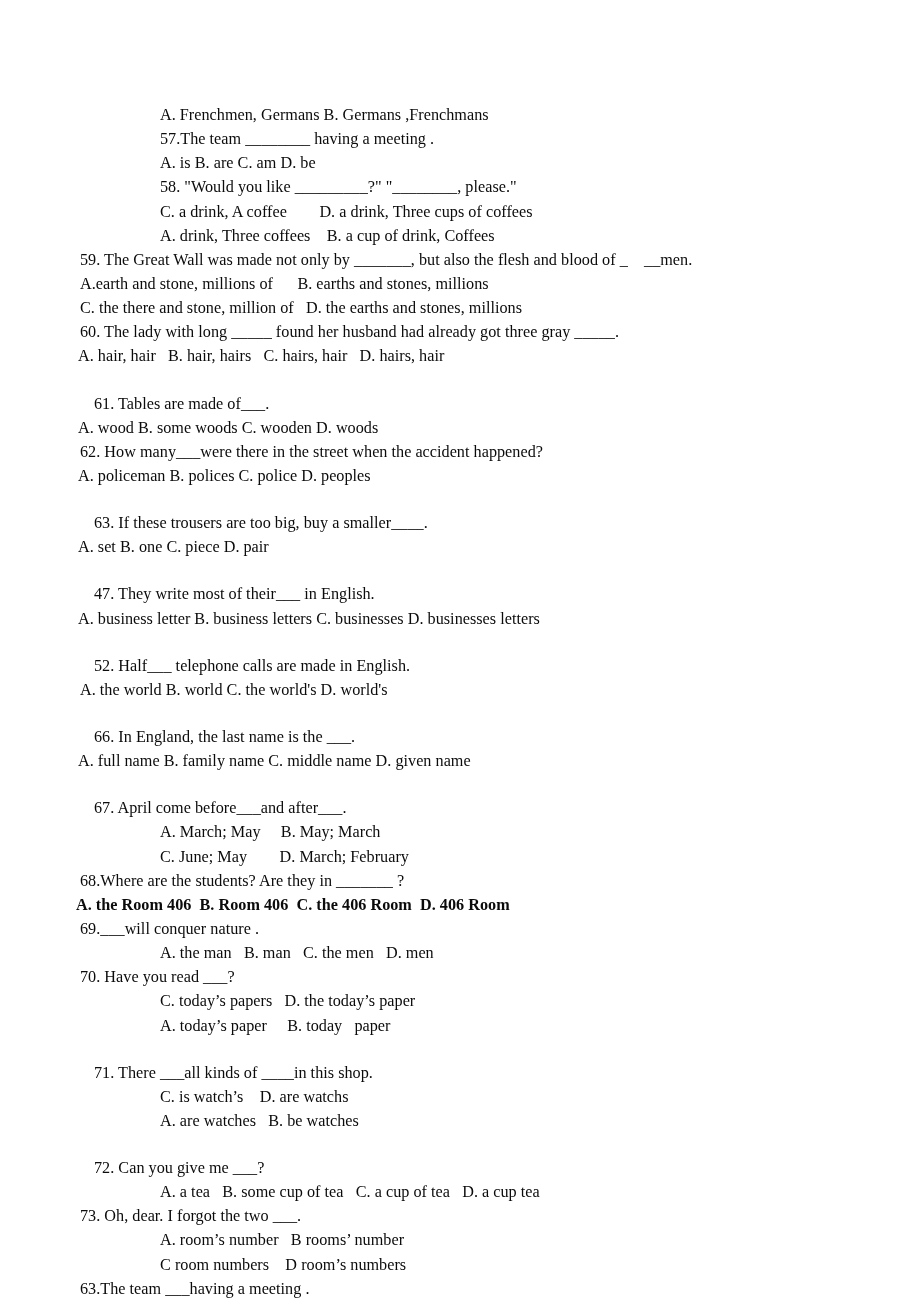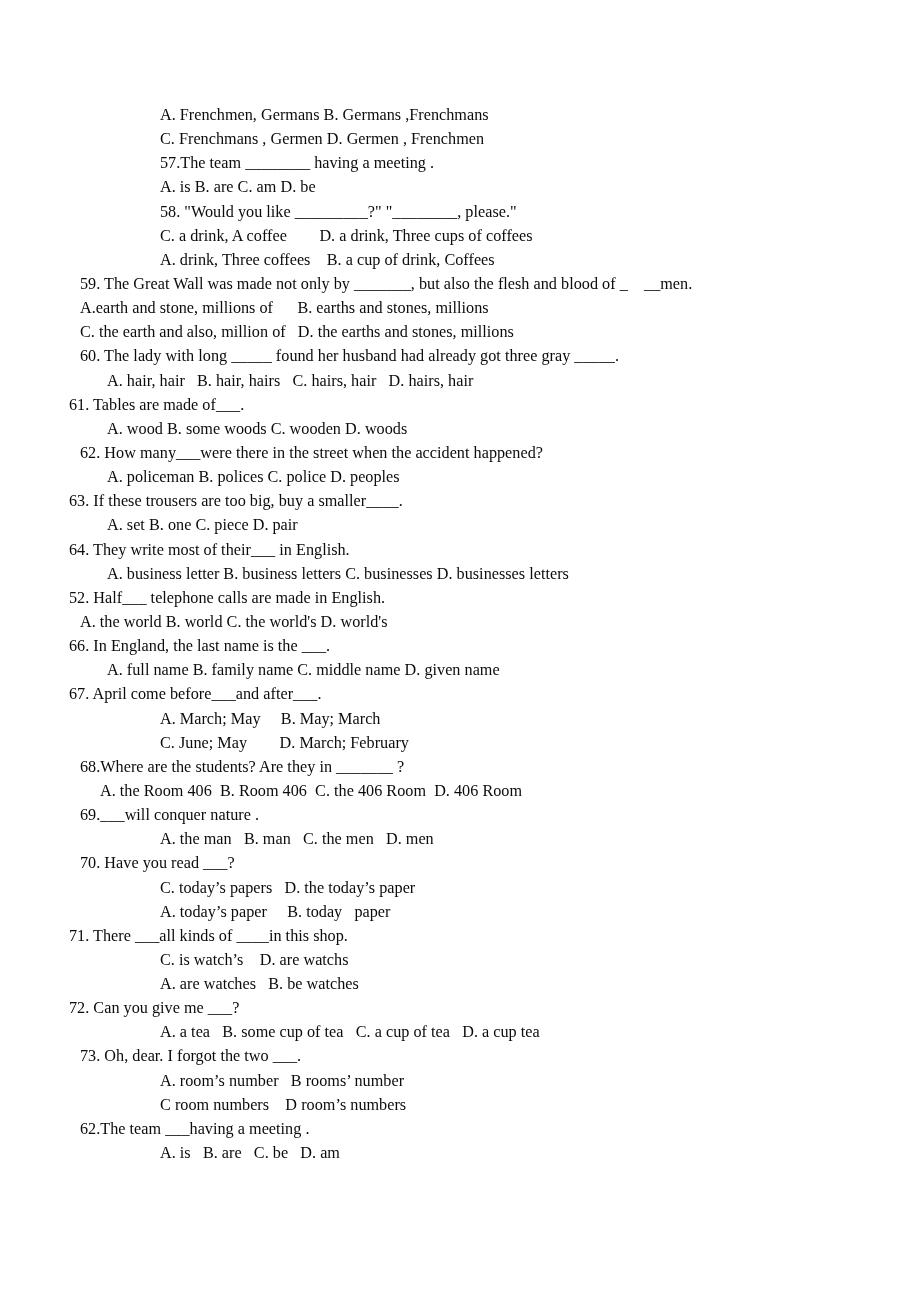--- a/index.html
+++ b/index.html
@@ -33,49 +33,48 @@
   .ln {
     font-size: 16.2px;
     line-height: 24.15px;
     height: 24.15px;
     white-space: pre;
     color: #0b0b0b;
     letter-spacing: 0.02px;
   }
   
   .i0  { padding-left: 80px; }
-  .i1  { padding-left: 69px; }
-  .i3  { padding-left: 100px; }
+  .i1  { padding-left: 94px; margin-top: 23px; }
+  .i3  { padding-left: 76px; font-weight: bold; }
   .i4  { padding-left: 160px; }
-  .i5  { padding-left: 107px; }
+  .i5  { padding-left: 78px; }
 </style>
 </head>
 <body style="background: rgb(255, 255, 255); color: rgb(11, 11, 11);">
 
 <div id="sheet">
   <div id="lines">
       <div class="ln i4">A. Frenchmen, Germans B. Germans ,Frenchmans</div>
-      <div class="ln i4">C. Frenchmans , Germen D. Germen , Frenchmen</div>
       <div class="ln i4">57.The team ________ having a meeting .</div>
       <div class="ln i4">A. is B. are C. am D. be</div>
       <div class="ln i4">58. "Would you like _________?" "________, please."</div>
       <div class="ln i4">C. a drink, A coffee        D. a drink, Three cups of coffees</div>
       <div class="ln i4">A. drink, Three coffees    B. a cup of drink, Coffees</div>
       <div class="ln i0">59. The Great Wall was made not only by _______, but also the flesh and blood of _    __men.</div>
       <div class="ln i0">A.earth and stone, millions of      B. earths and stones, millions</div>
-      <div class="ln i0">C. the earth and also, million of   D. the earths and stones, millions</div>
+      <div class="ln i0">C. the there and stone, million of   D. the earths and stones, millions</div>
       <div class="ln i0">60. The lady with long _____ found her husband had already got three gray _____.</div>
       <div class="ln i5">A. hair, hair   B. hair, hairs   C. hairs, hair   D. hairs, hair</div>
       <div class="ln i1">61. Tables are made of___.</div>
       <div class="ln i5">A. wood B. some woods C. wooden D. woods</div>
       <div class="ln i0">62. How many___were there in the street when the accident happened?</div>
       <div class="ln i5">A. policeman B. polices C. police D. peoples</div>
       <div class="ln i1">63. If these trousers are too big, buy a smaller____.</div>
       <div class="ln i5">A. set B. one C. piece D. pair</div>
-      <div class="ln i1">64. They write most of their___ in English.</div>
+      <div class="ln i1">47. They write most of their___ in English.</div>
       <div class="ln i5">A. business letter B. business letters C. businesses D. businesses letters</div>
       <div class="ln i1">52. Half___ telephone calls are made in English.</div>
       <div class="ln i0">A. the world B. world C. the world's D. world's</div>
       <div class="ln i1">66. In England, the last name is the ___.</div>
       <div class="ln i5">A. full name B. family name C. middle name D. given name</div>
       <div class="ln i1">67. April come before___and after___.</div>
       <div class="ln i4">A. March; May     B. May; March</div>
       <div class="ln i4">C. June; May        D. March; February</div>
       <div class="ln i0">68.Where are the students? Are they in _______ ?</div>
       <div class="ln i3">A. the Room 406  B. Room 406  C. the 406 Room  D. 406 Room</div>
@@ -85,16 +84,16 @@
       <div class="ln i4">C. today’s papers   D. the today’s paper</div>
       <div class="ln i4">A. today’s paper     B. today   paper</div>
       <div class="ln i1">71. There ___all kinds of ____in this shop.</div>
       <div class="ln i4">C. is watch’s    D. are watchs</div>
       <div class="ln i4">A. are watches   B. be watches</div>
       <div class="ln i1">72. Can you give me ___?</div>
       <div class="ln i4">A. a tea   B. some cup of tea   C. a cup of tea   D. a cup tea</div>
       <div class="ln i0">73. Oh, dear. I forgot the two ___.</div>
       <div class="ln i4">A. room’s number   B rooms’ number</div>
       <div class="ln i4">C room numbers    D room’s numbers</div>
-      <div class="ln i0">62.The team ___having a meeting .</div>
+      <div class="ln i0">63.The team ___having a meeting .</div>
       <div class="ln i4">A. is   B. are   C. be   D. am</div>
     </div>
 </div>
 
 </body></html>

